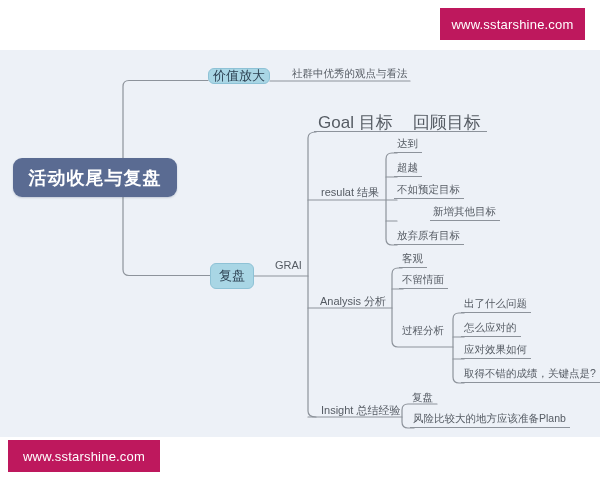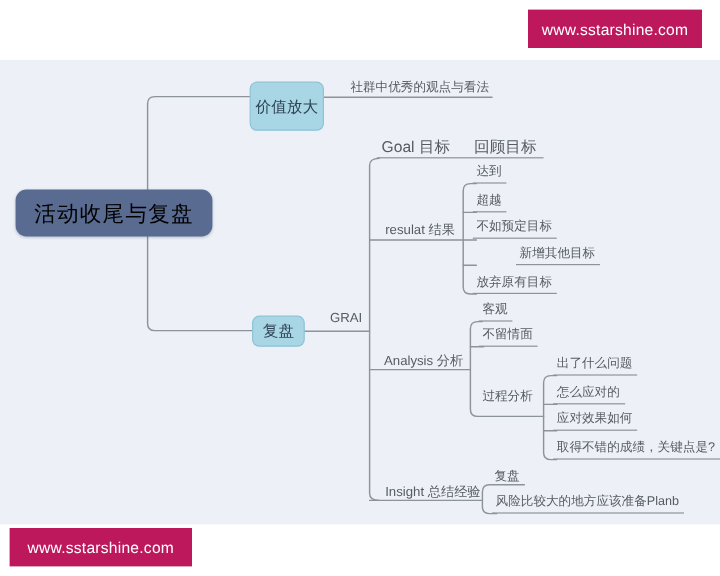--- a/index.html
+++ b/index.html
@@ -8,31 +8,31 @@
   #canvas{position:absolute;left:0;top:50px;width:600px;height:387px;background:#edf1f7;}
   #lines{position:absolute;left:0;top:0;width:600px;height:480px;pointer-events:none;}
 
   .wm{position:absolute;background:#be185d;color:#ffffff;display:flex;align-items:center;
       justify-content:center;font-size:13px;font-weight:400;letter-spacing:.2px;}
   #wm-top{left:440px;top:8px;width:145px;height:32px;}
   #wm-bottom{left:8px;top:440px;width:152px;height:32px;}
 
   .node{position:absolute;display:flex;align-items:center;justify-content:center;box-sizing:border-box;}
   #root-node{left:13px;top:158px;width:164px;height:39px;background:#5a6b92;border-radius:9px;
-             color:#000000;font-size:18px;font-weight:normal;letter-spacing:1px;
+             color:#ffffff;font-size:18px;font-weight:bold;letter-spacing:1px;
              box-shadow:0 1px 2px rgba(70,90,120,.25);}
   .subnode{background:#a9d6e5;border:1px solid #8ec2d6;border-radius:6px;color:#2e4354;font-size:13px;}
-  #value-node{left:208px;top:68px;width:62px;height:41px;}
+  #value-node{left:208px;top:68px;width:62px;height:16px;}
   #review-node{left:210px;top:263px;width:44px;height:26px;}
 
   .lbl{position:absolute;white-space:nowrap;color:#555b63;font-size:10.5px;line-height:13px;}
   .branch{font-size:11px;}
   .leaf{border-bottom:1.2px solid #8d939b;padding:0 4px 2px 3px;}
   #goal-row{position:absolute;left:314px;top:116px;display:flex;gap:20px;white-space:nowrap;
-            color:#555b63;font-size:13px;line-height:13px;border-bottom:1.2px solid #8d939b;
+            color:#555b63;font-size:17px;line-height:13px;border-bottom:1.2px solid #8d939b;
             padding:0 6px 2px 4px;justify-content:flex-end;}
 </style>
 </head>
 <body>
 
 <div id="page">
 
   <div id="canvas"></div>
 
   <svg id="lines" viewBox="0 0 600 480" xmlns="http://www.w3.org/2000/svg">

